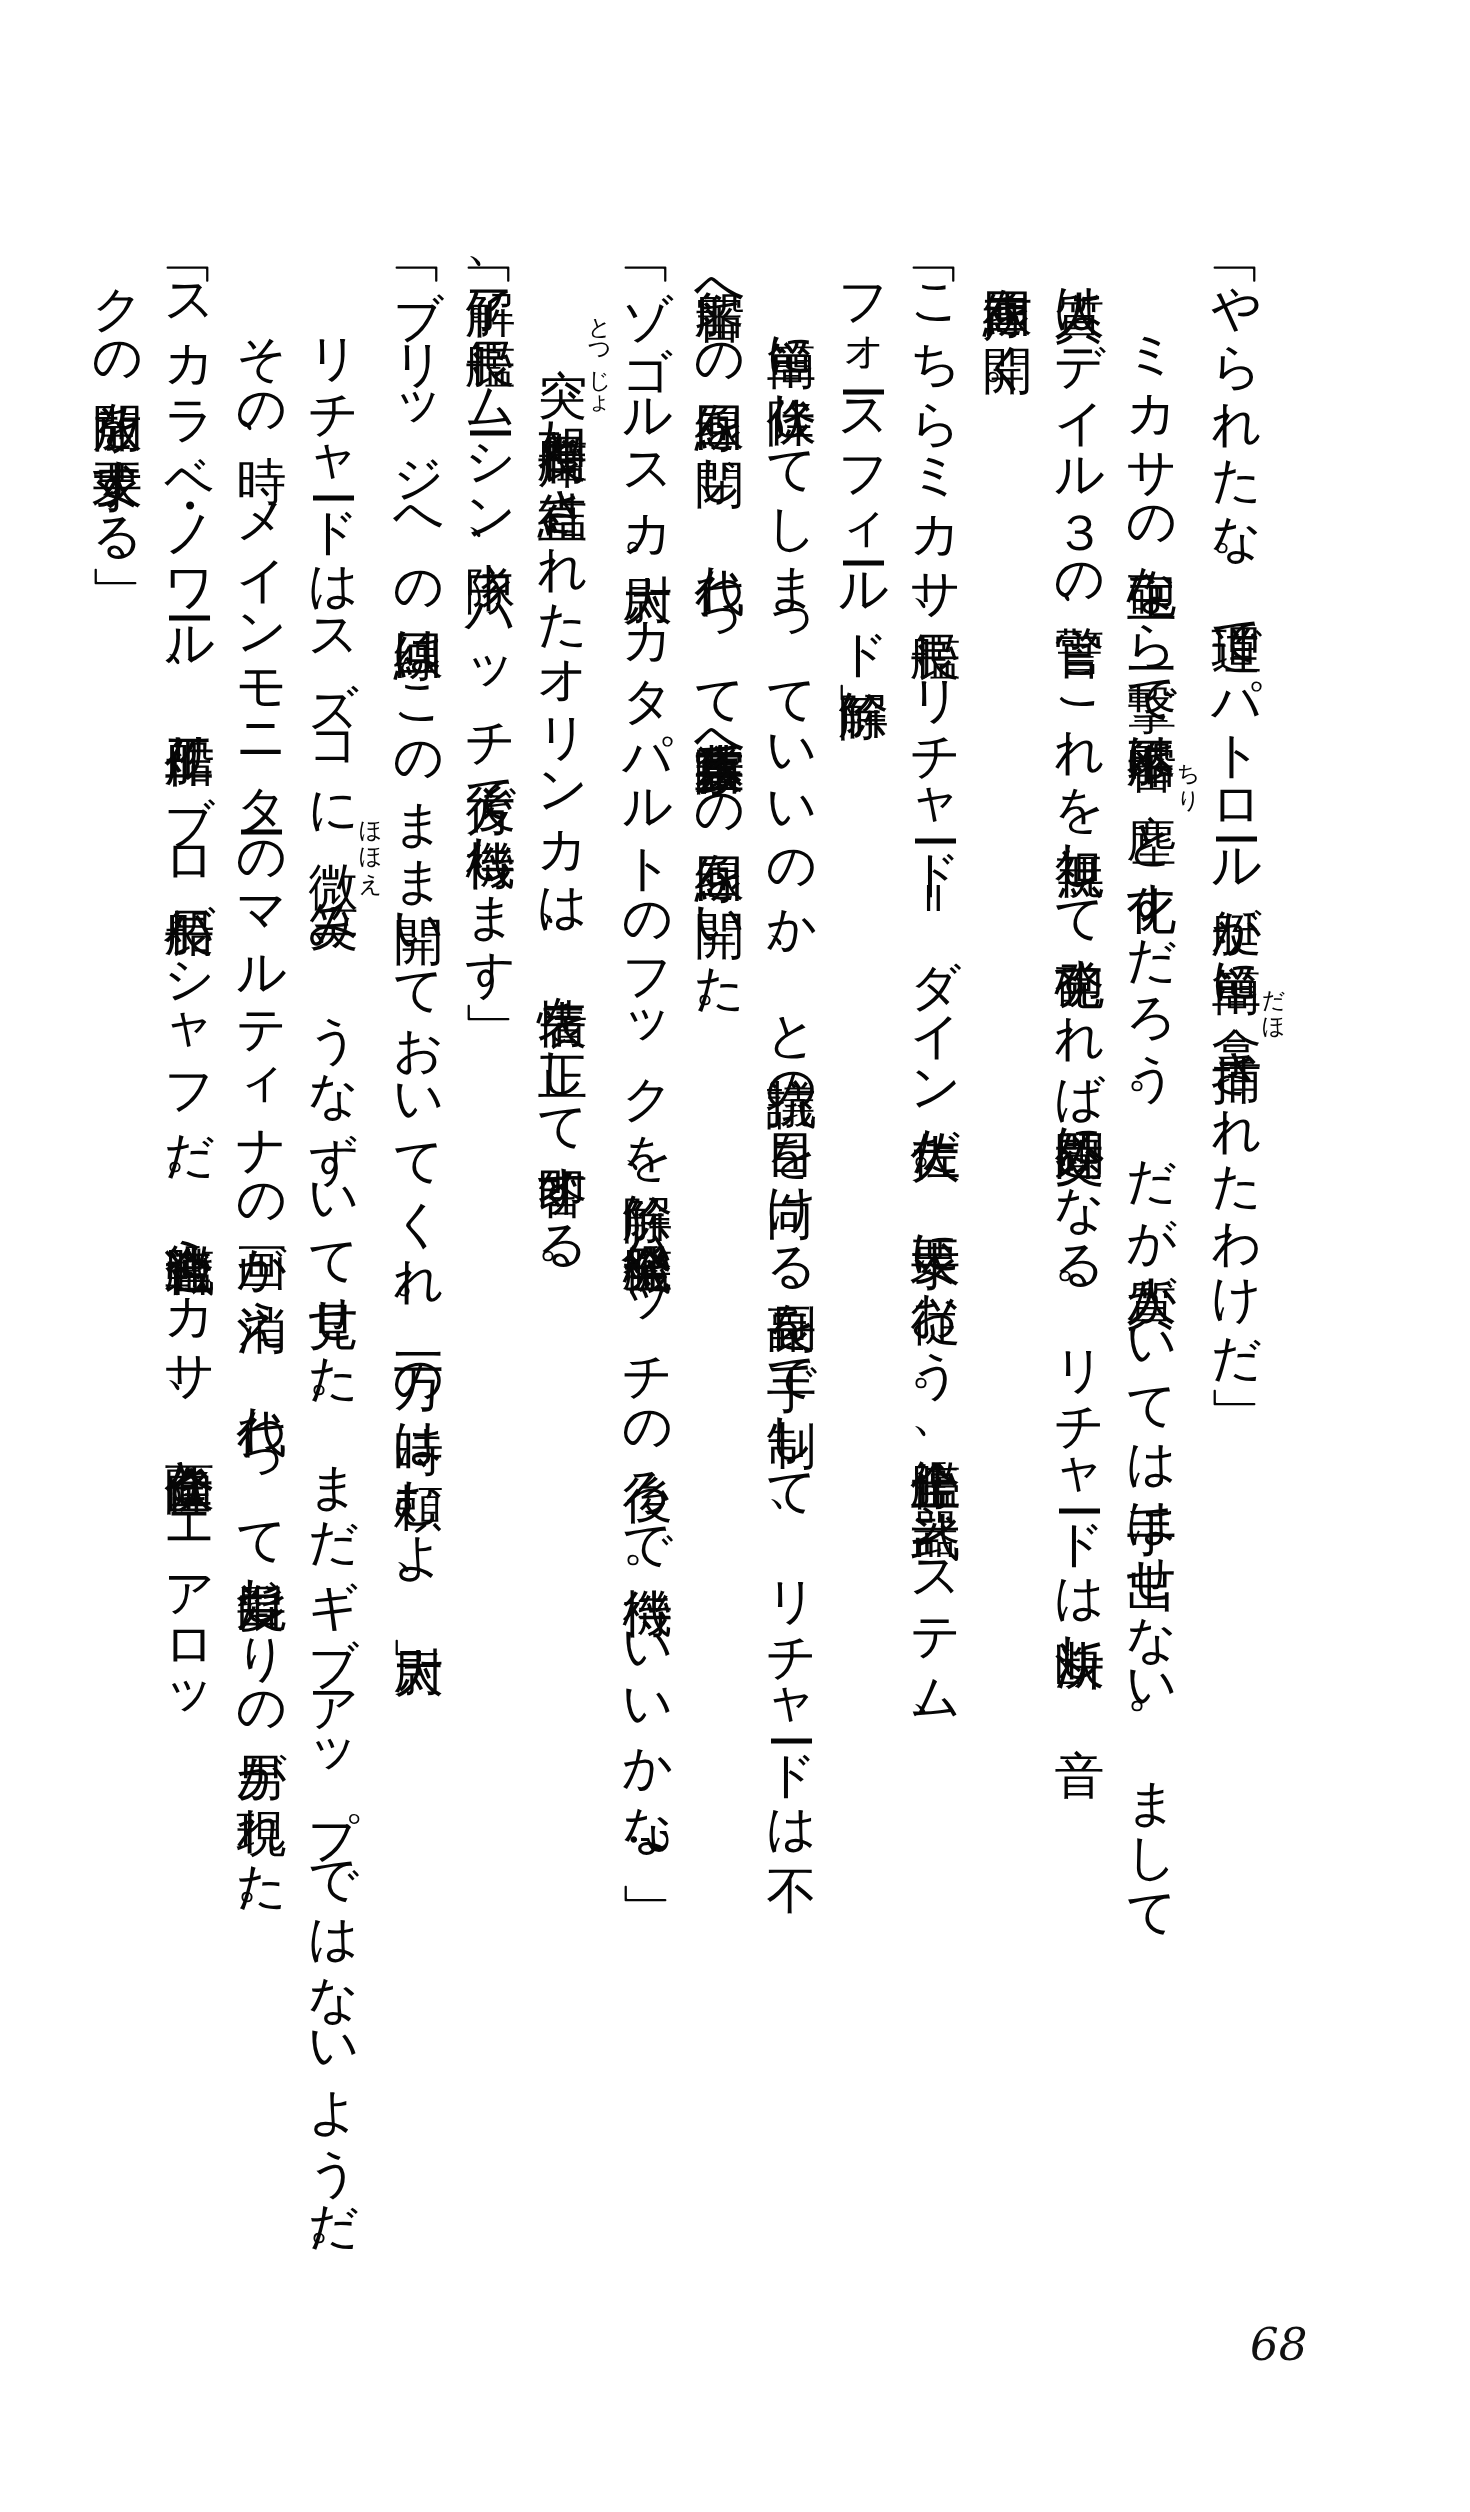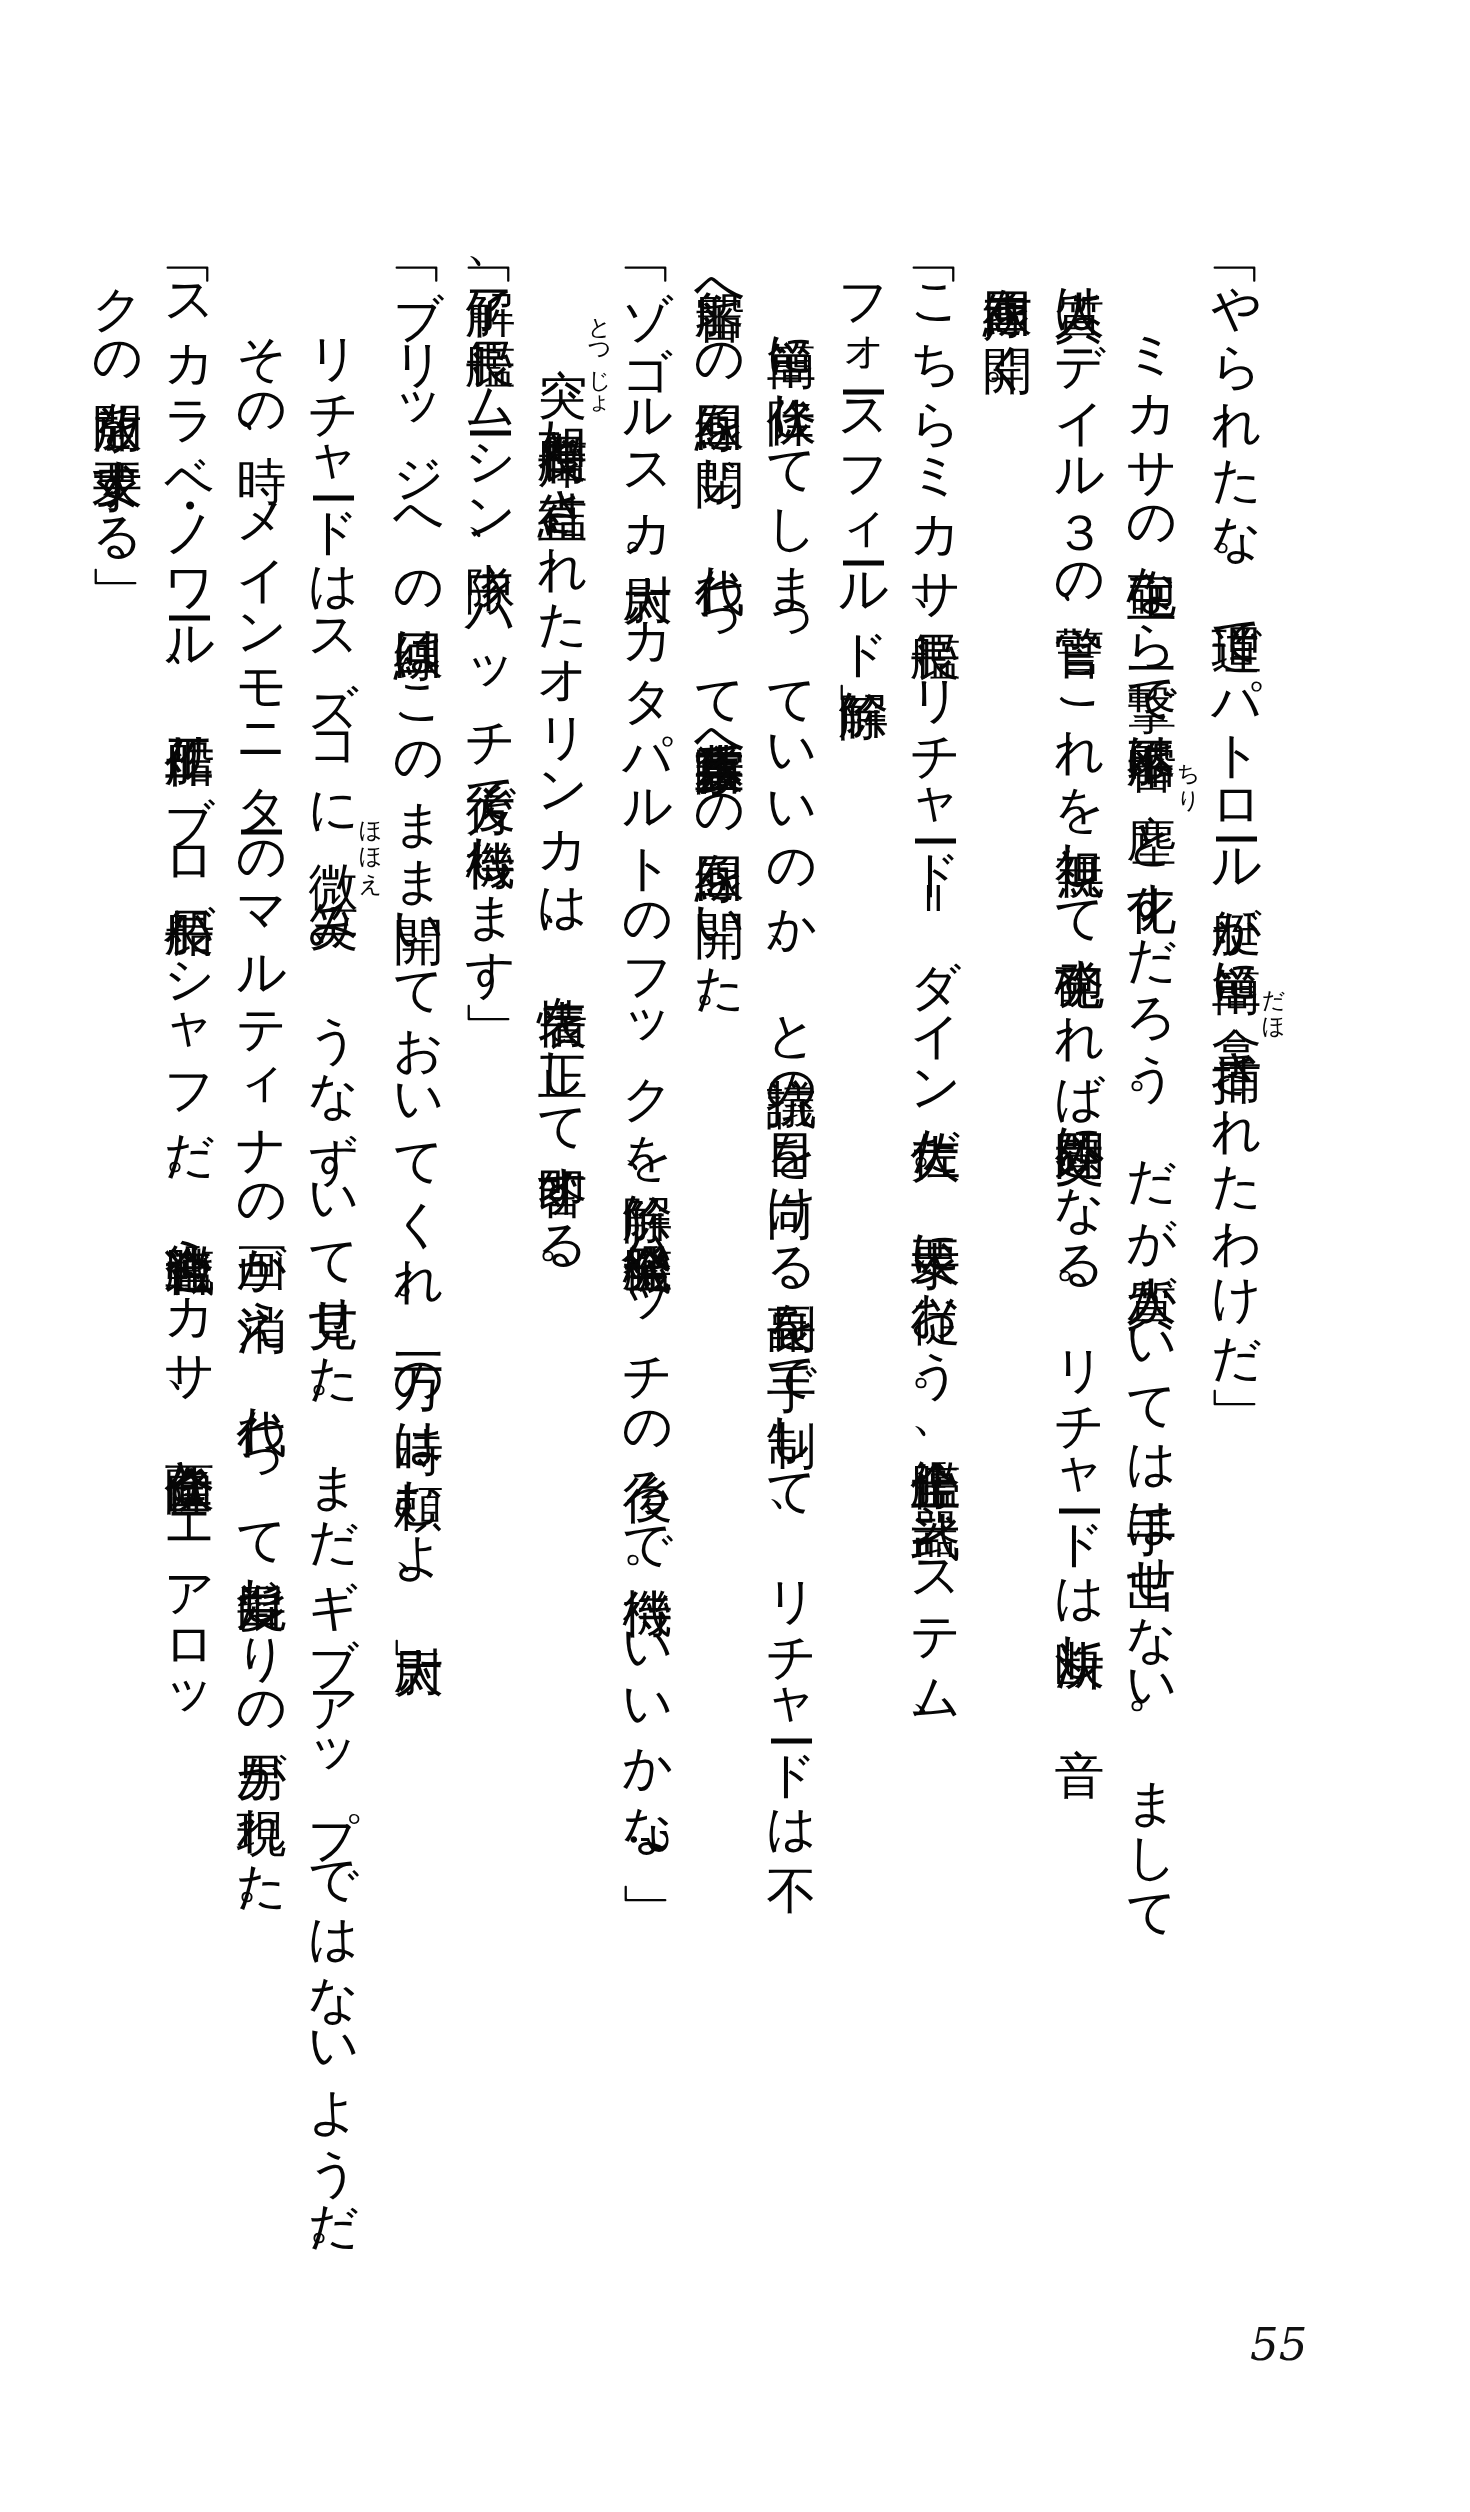--- a/index.html
+++ b/index.html
@@ -68,15 +68,15 @@
       <div class="tcol">審船への回線を閉じ、代わって重装宇宙歩兵隊への回線を開いた。</div>
       <div class="tcol">「ゾゴルスカ大尉。カタパルトのフックを解除、全機発艦ハッチの後ろで待機。いいかな?」</div>
       <div class="tcol indent1"><ruby>突如<rt>とつじょ</rt></ruby>艦長席と直結されたオリンカは、表情を正して即答する。</div>
       <div class="tcol">「了解、艦長。ムーシン中隊、ハッチ後方で待機します」</div>
       <div class="tcol">「ブリッジへの回線はこのまま開いておいてくれ。万一の時は頼むよ、大尉」</div>
       <div class="tcol indent1">リチャードはスズコに<ruby>微笑<rt>ほほえ</rt></ruby>み、うなずいて見せた。まだギブアップではないようだ。</div>
       <div class="tcol indent1">その時、メインモニターのマルティナの画が消え、代わって白髪混じりの男が現れた。</div>
       <div class="tcol">「スカラベ・ノワール、工作船リブロ船長バシャフだ。連合戦艦ミカサ、全面降伏とエアロッ</div>
       <div class="tcol">クの開放を要求する」</div>
     </div>
-  <div class="page-number">55</div>
+  <div class="page-number">68</div>
 </div>
 
 
 </body></html>

